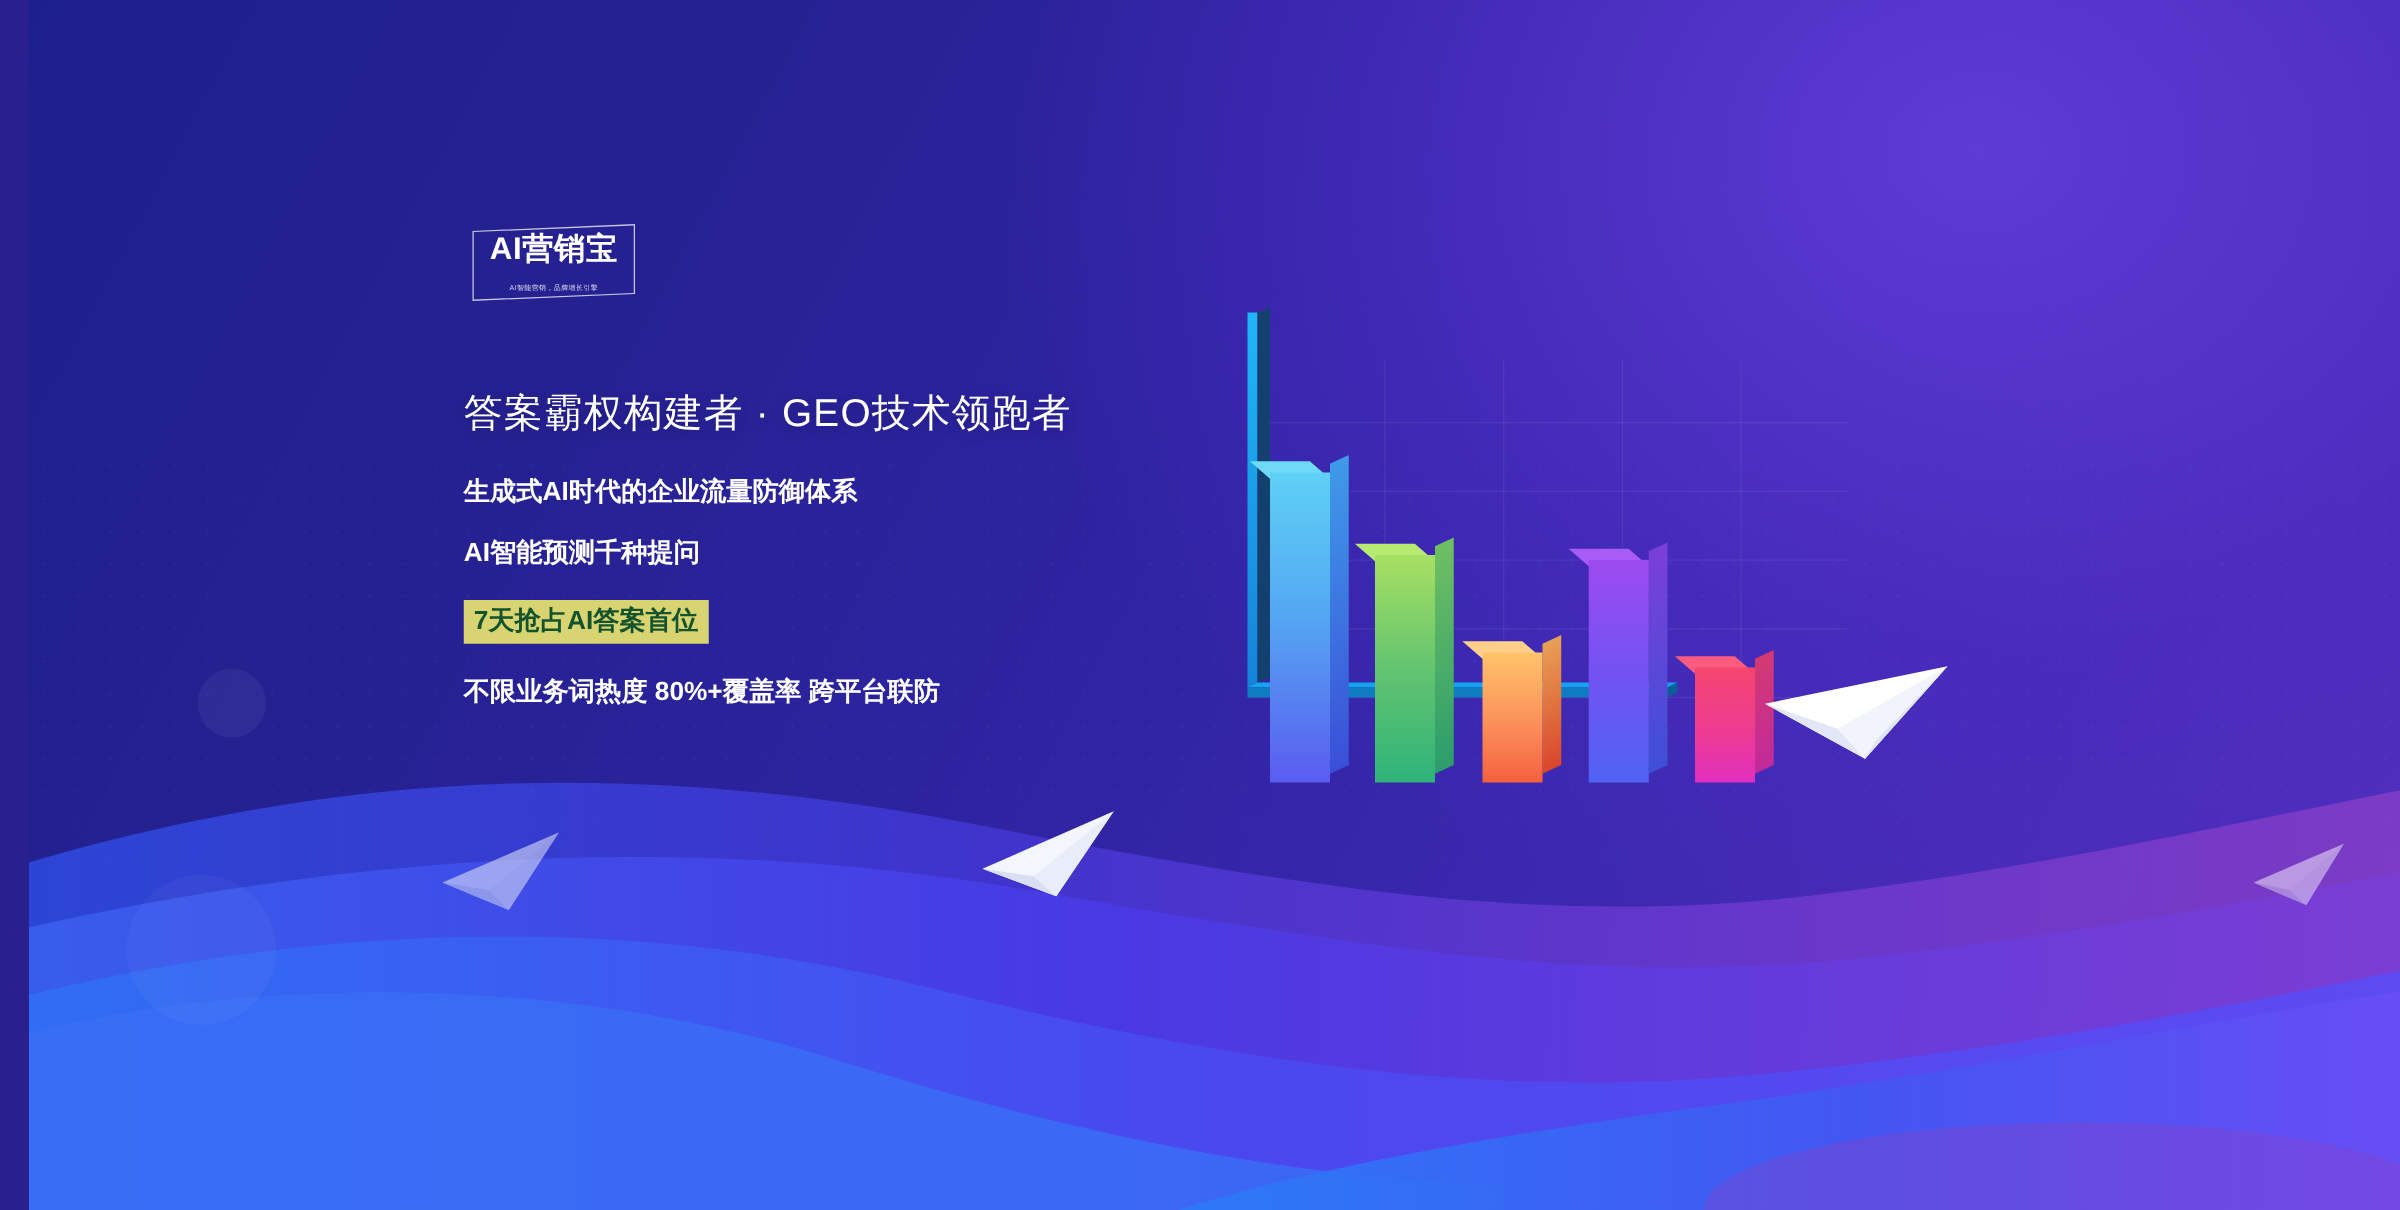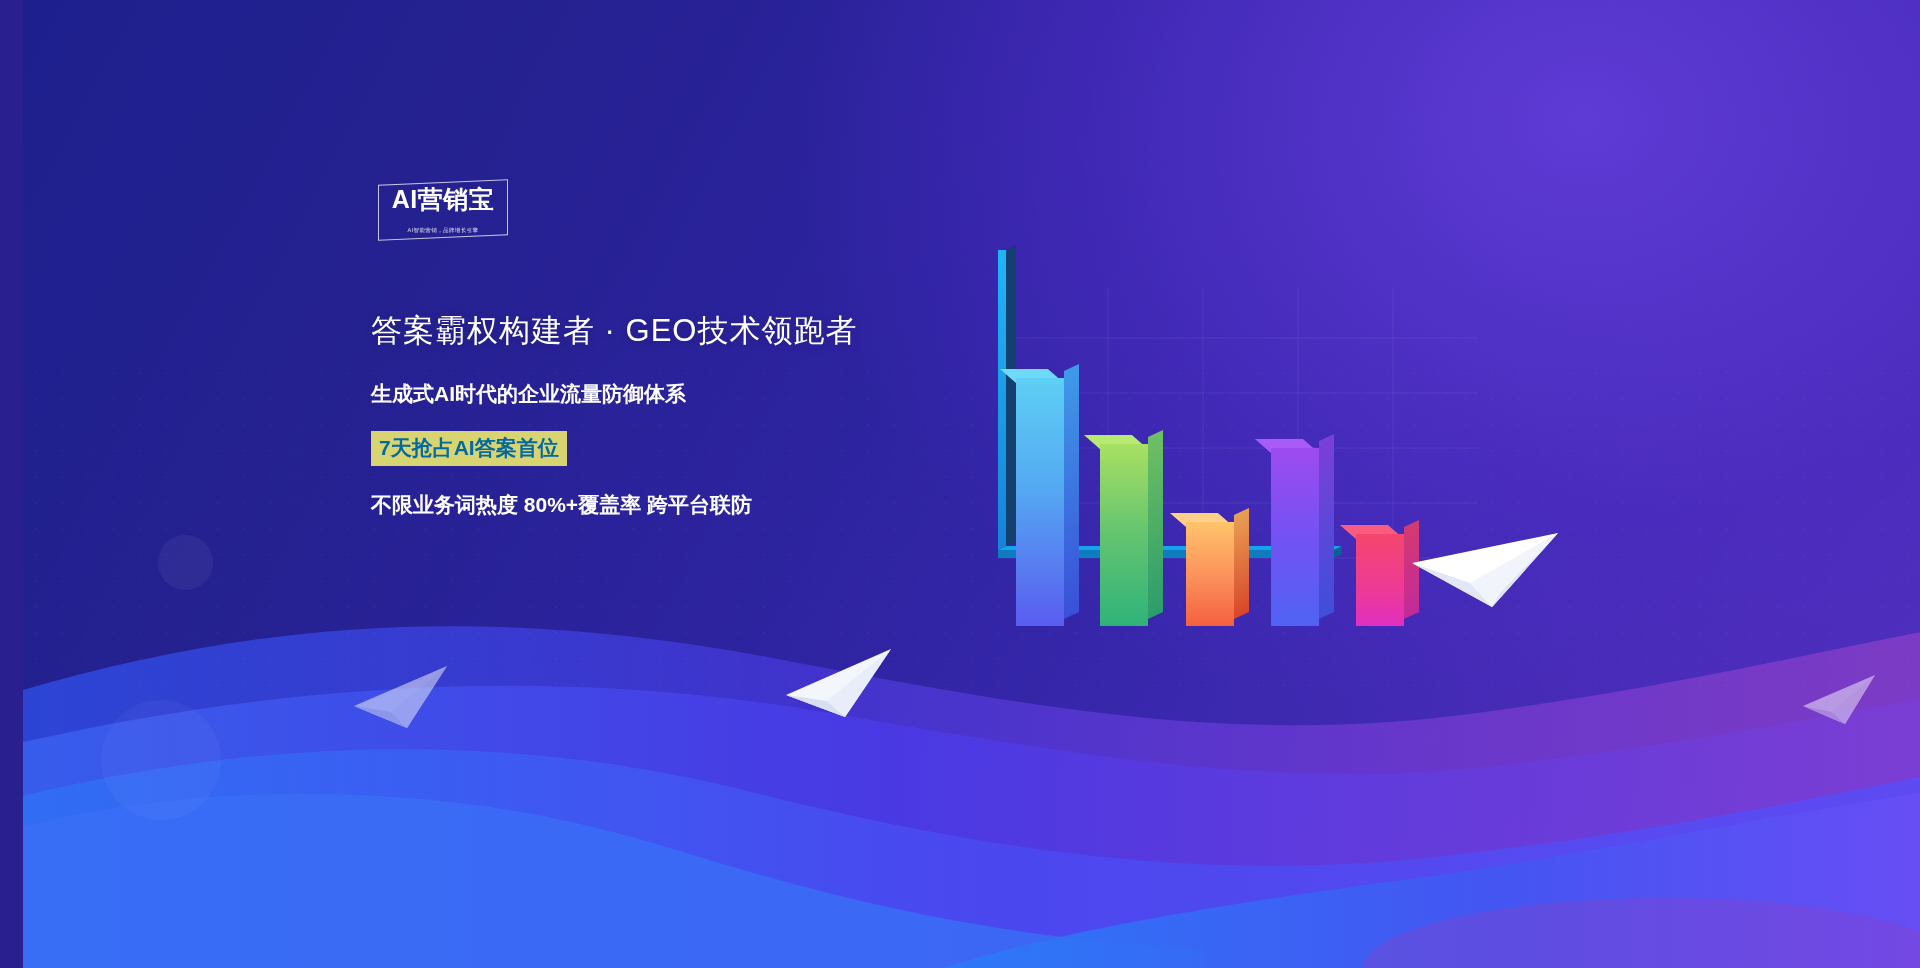--- a/index.html
+++ b/index.html
@@ -76,21 +76,21 @@
     line-height:1;
     white-space:nowrap;
     font-weight:700;
   }
   #sub1 { margin-top:34px; }
   #sub2 { margin-top:28px; }
   #highlight-wrap { margin-top:27px; }
   #highlight {
     display:inline-block;
     background:#d8d471;
-    color:#0369a1;
+    color:#14532d;
     font-size:21px;
     font-weight:bold;
     line-height:1;
     padding:6px 8px 8px 8px;
     white-space:nowrap;
   }
   #sub4 { margin-top:28px; font-size:21px; }
   
   #chart { position:absolute; left:975px; top:288px; width:480px; height:380px; }
   .chart-grid { position:absolute; inset:0; }
@@ -166,20 +166,21 @@
 
   <div id="logo">
     <div class="frame"></div>
     <div class="brand">AI营销宝</div>
     <div class="tagline">AI智能营销，品牌增长引擎</div>
   </div>
 
   <div id="copy">
     <div id="headline">答案霸权构建者 · GEO技术领跑者</div>
     <div id="sub1" class="sub">生成式AI时代的企业流量防御体系</div>
+    <div id="sub2" class="sub">AI智能预测千种提问</div>
     <div id="highlight-wrap">
       <span id="highlight">7天抢占AI答案首位</span>
     </div>
     <div id="sub4" class="sub">不限业务词热度 80%+覆盖率 跨平台联防</div>
   </div>
 
   <div id="chart">
     <svg class="chart-grid" viewBox="0 0 480 380" preserveAspectRatio="none">
       <g stroke="rgba(255,255,255,0.07)" stroke-width="1">
         <line x1="0" y1="50" x2="480" y2="50"></line>

